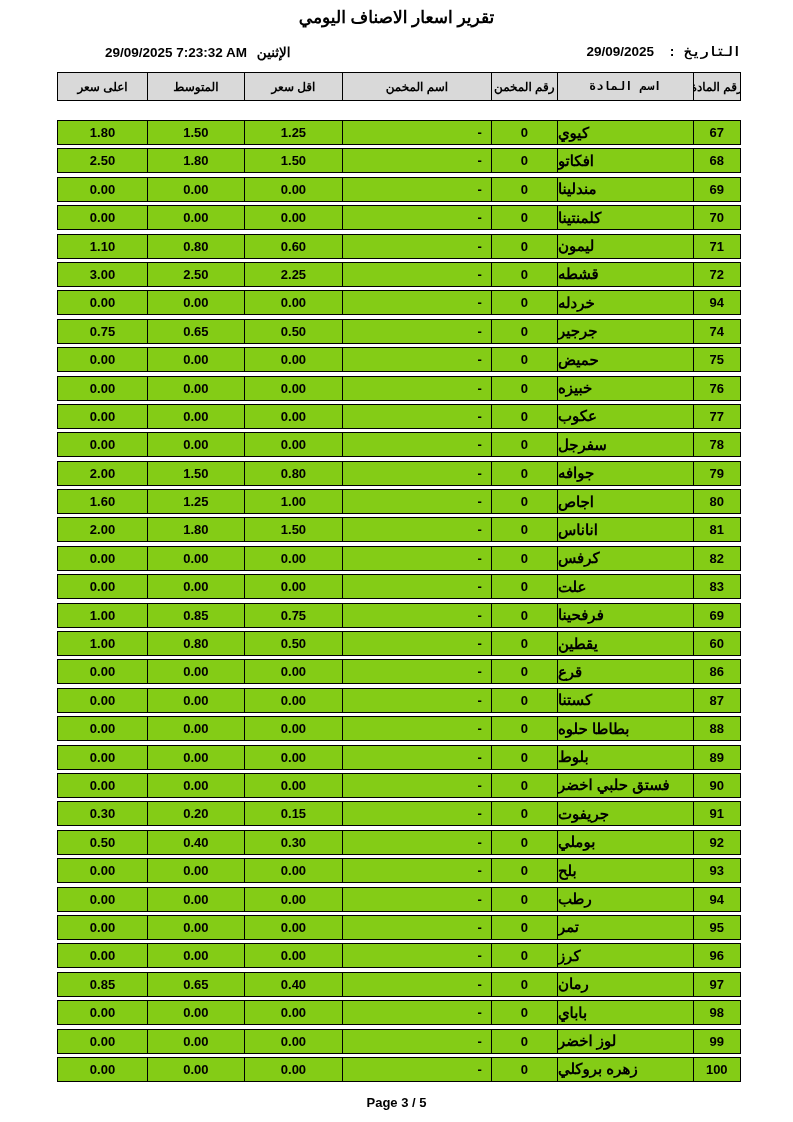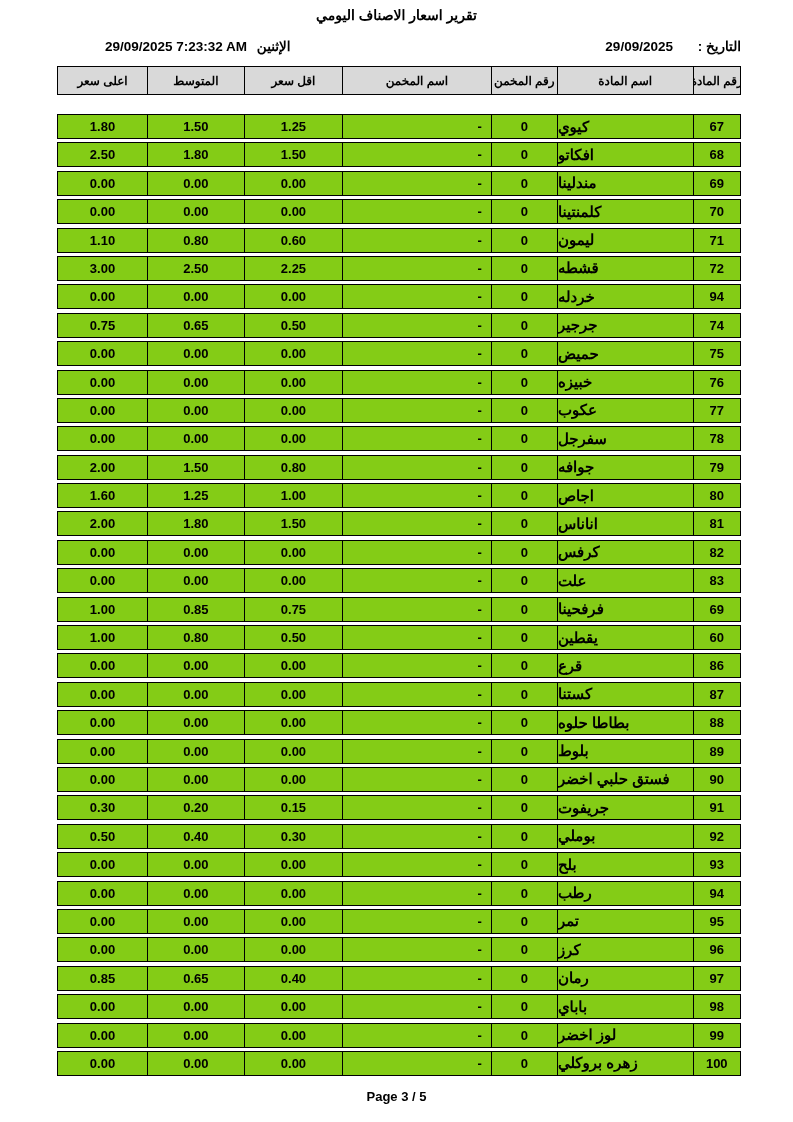--- a/index.html
+++ b/index.html
@@ -9,34 +9,34 @@
     background: #ffffff;
     font-family: "Liberation Sans", sans-serif;
     font-weight: bold;
     color: #000;
     position: relative;
     overflow: hidden;
   }
   .title {
     text-align: center;
     padding-top: 7px;
-    font-size: 14px;
+    font-size: 17px;
     letter-spacing: 0.5px;
   }
   .date-row {
     display: flex;
     justify-content: space-between;
     margin: 15px 52px 0 105px;
     font-size: 13.5px;
     align-items: flex-end;
   }
   .date-left { direction: ltr; }
   .date-left .day { margin-left: 6px; }
   .date-right { direction: rtl; }
-  .date-right .lbl { margin-left: 21px; }
+  .date-right .lbl { margin-left: 10px; font-family: Liberation Mono, monospace; }
   .table-wrap { margin: 12px 52px 0 57px; }
   .trow {
     display: flex;
     height: 25px;
     border: 1px solid #000;
     margin-bottom: 3.4px;
     background: #84cc16;
   }
   .trow.head {
     height: 29px;
@@ -84,21 +84,21 @@
   </div>
 </div>
 
 <div class="table-wrap">
   <div class="trow head">
     <div class="cell c-max">اعلى سعر</div>
     <div class="cell c-avg">المتوسط</div>
     <div class="cell c-min">اقل سعر</div>
     <div class="cell c-aname" style="justify-content:center;padding:0;">اسم المخمن</div>
     <div class="cell c-ano">رقم المخمن</div>
-    <div class="cell c-iname" style="justify-content:center;padding:0;">اسم المادة</div>
+    <div class="cell c-iname" style="justify-content:center;padding:0;font-family:Liberation Mono, monospace;">اسم المادة</div>
     <div class="cell c-ino">رقم المادة</div>
   </div>
   <div>
   <div class="trow">
     <div class="cell c-max">1.80</div>
     <div class="cell c-avg">1.50</div>
     <div class="cell c-min">1.25</div>
     <div class="cell c-aname">-</div>
     <div class="cell c-ano">0</div>
     <div class="cell c-iname">كيوي</div>

